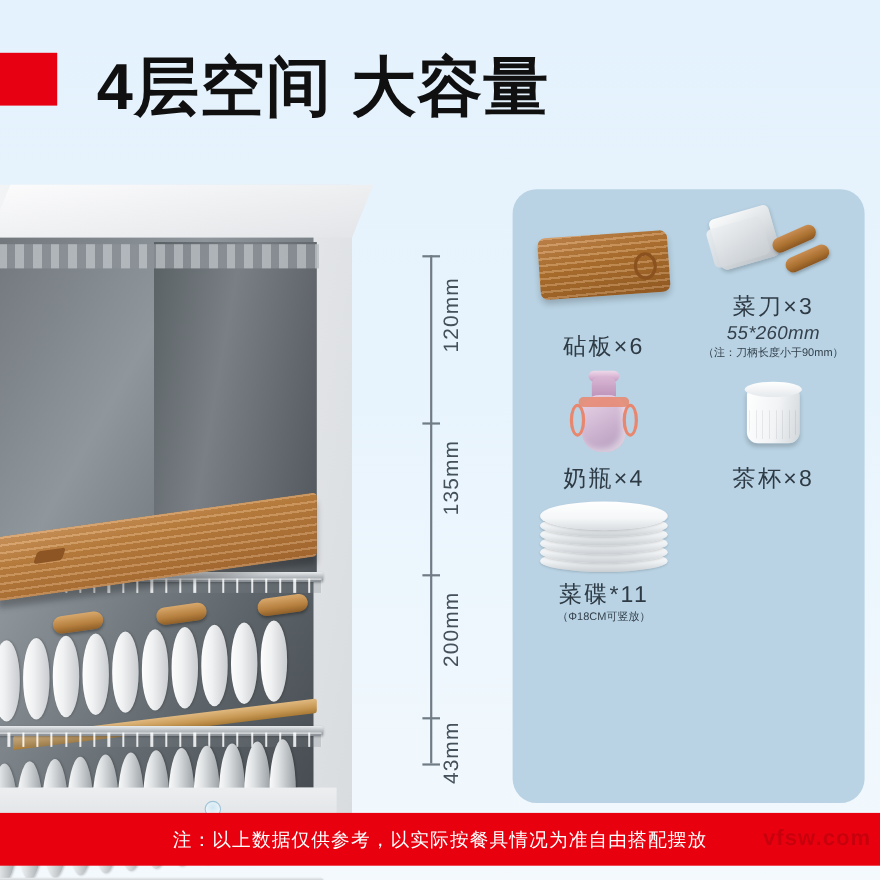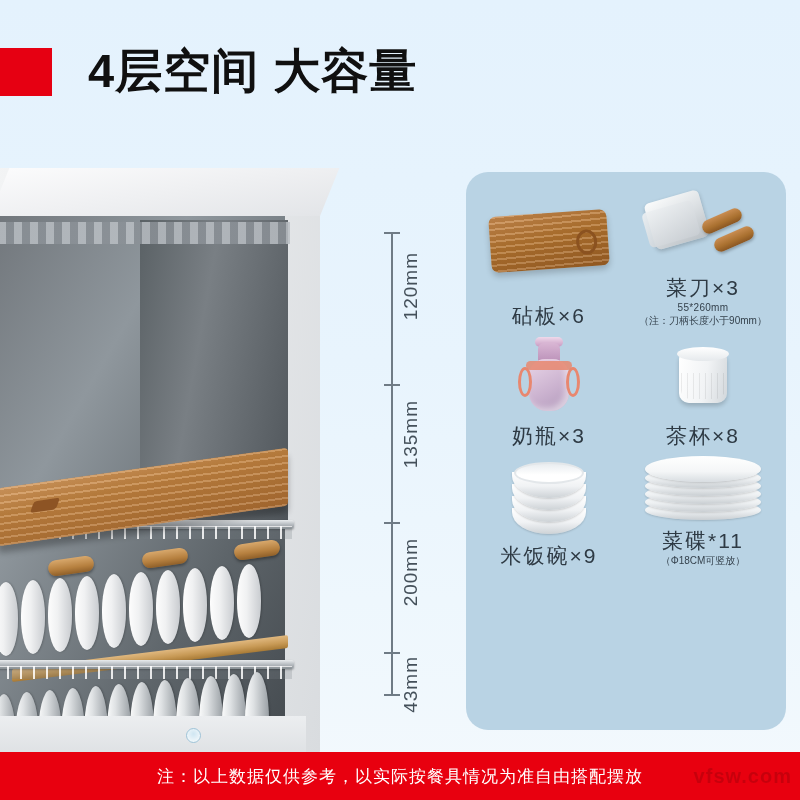--- a/index.html
+++ b/index.html
@@ -23,21 +23,21 @@
   
   .red-mark {
     position: absolute;
     left: 0; top: 48px;
     width: 52px; height: 48px;
     background: #e60012;
   }
   .title {
     position: absolute;
     left: 88px; top: 40px;
-    font-size: 47px;
+    font-size: 59px;
     font-weight: bold;
     letter-spacing: 1px;
     color: #101010;
     white-space: nowrap;
   }
   .subtitle {
     position: absolute;
     left: 88px; top: 112px;
     font-size: 32px;
     color: #5d6b78;
@@ -234,25 +234,26 @@
     justify-content: center;
   }
   .cell-label {
     font-size: 21px;
     color: #2e3a44;
     letter-spacing: 2px;
     white-space: nowrap;
     line-height: 1.2;
   }
   .cell-spec {
-    font-size: 10px;
+    font-size: 17px;
     color: #34414c;
     letter-spacing: .3px;
     white-space: nowrap;
     margin-top: 2px;
+    font-style: italic;
   }
   .cell-note {
     font-size: 10px;
     color: #34414c;
     white-space: nowrap;
     margin-top: 1px;
   }
 
   
   .art-board {
@@ -395,21 +396,21 @@
     position: absolute; left: 6px;
     width: 116px; height: 20px;
     border-radius: 50%;
     background: linear-gradient(180deg,#ffffff 0%, #eef1f3 55%, #c9ced2 100%);
     box-shadow: 0 1px 2px rgba(0,0,0,.15);
   }
 
   
   .footer {
     position: absolute;
-    left: 0; bottom: 0;
+    left: 0; bottom: 13px;
     width: 800px; height: 48px;
     background: #e8000f;
     display: flex;
     align-items: center;
     justify-content: center;
   }
   .footer-text {
     font-size: 17px;
     color: #ffffff;
     letter-spacing: 1px;
@@ -531,48 +532,36 @@
         <div class="cell-art">
           <div class="art-bottle">
             <div class="bottle-cap"></div>
             <div class="bottle-neck"></div>
             <div class="bottle-body"></div>
             <div class="bottle-ring"></div>
             <div class="bottle-arm" style="left:0px;"></div>
             <div class="bottle-arm" style="right:0px;"></div>
           </div>
         </div>
-        <div class="cell-label">奶瓶×3</div>
+        <div class="cell-label">奶瓶×4</div>
       </div>
 
 
 
       <div class="cell">
         <div class="cell-art">
           <div class="art-cup">
             <div class="cup-body"></div>
             <div class="cup-flutes"></div>
             <div class="cup-rim"></div>
           </div>
         </div>
         <div class="cell-label">茶杯×8</div>
       </div>
 
-      <div class="cell">
-        <div class="cell-art">
-          <div class="art-bowls">
-            <div class="bowl" style="top:50px;"></div>
-            <div class="bowl" style="top:38px;"></div>
-            <div class="bowl" style="top:26px;"></div>
-            <div class="bowl" style="top:14px;"></div>
-            <div class="bowl-top" style="top:4px;"></div>
-          </div>
-        </div>
-        <div class="cell-label">米饭碗×9</div>
-      </div>
 
       <div class="cell">
         <div class="cell-art">
           <div class="art-plates">
             <div class="dish" style="top:46px;"></div>
             <div class="dish" style="top:38px;"></div>
             <div class="dish" style="top:30px;"></div>
             <div class="dish" style="top:22px;"></div>
             <div class="dish" style="top:14px;"></div>
             <div class="dish" style="top:2px; height:26px; background:linear-gradient(180deg,#ffffff 0%,#f4f6f7 60%,#d8dde1 100%);"></div>

